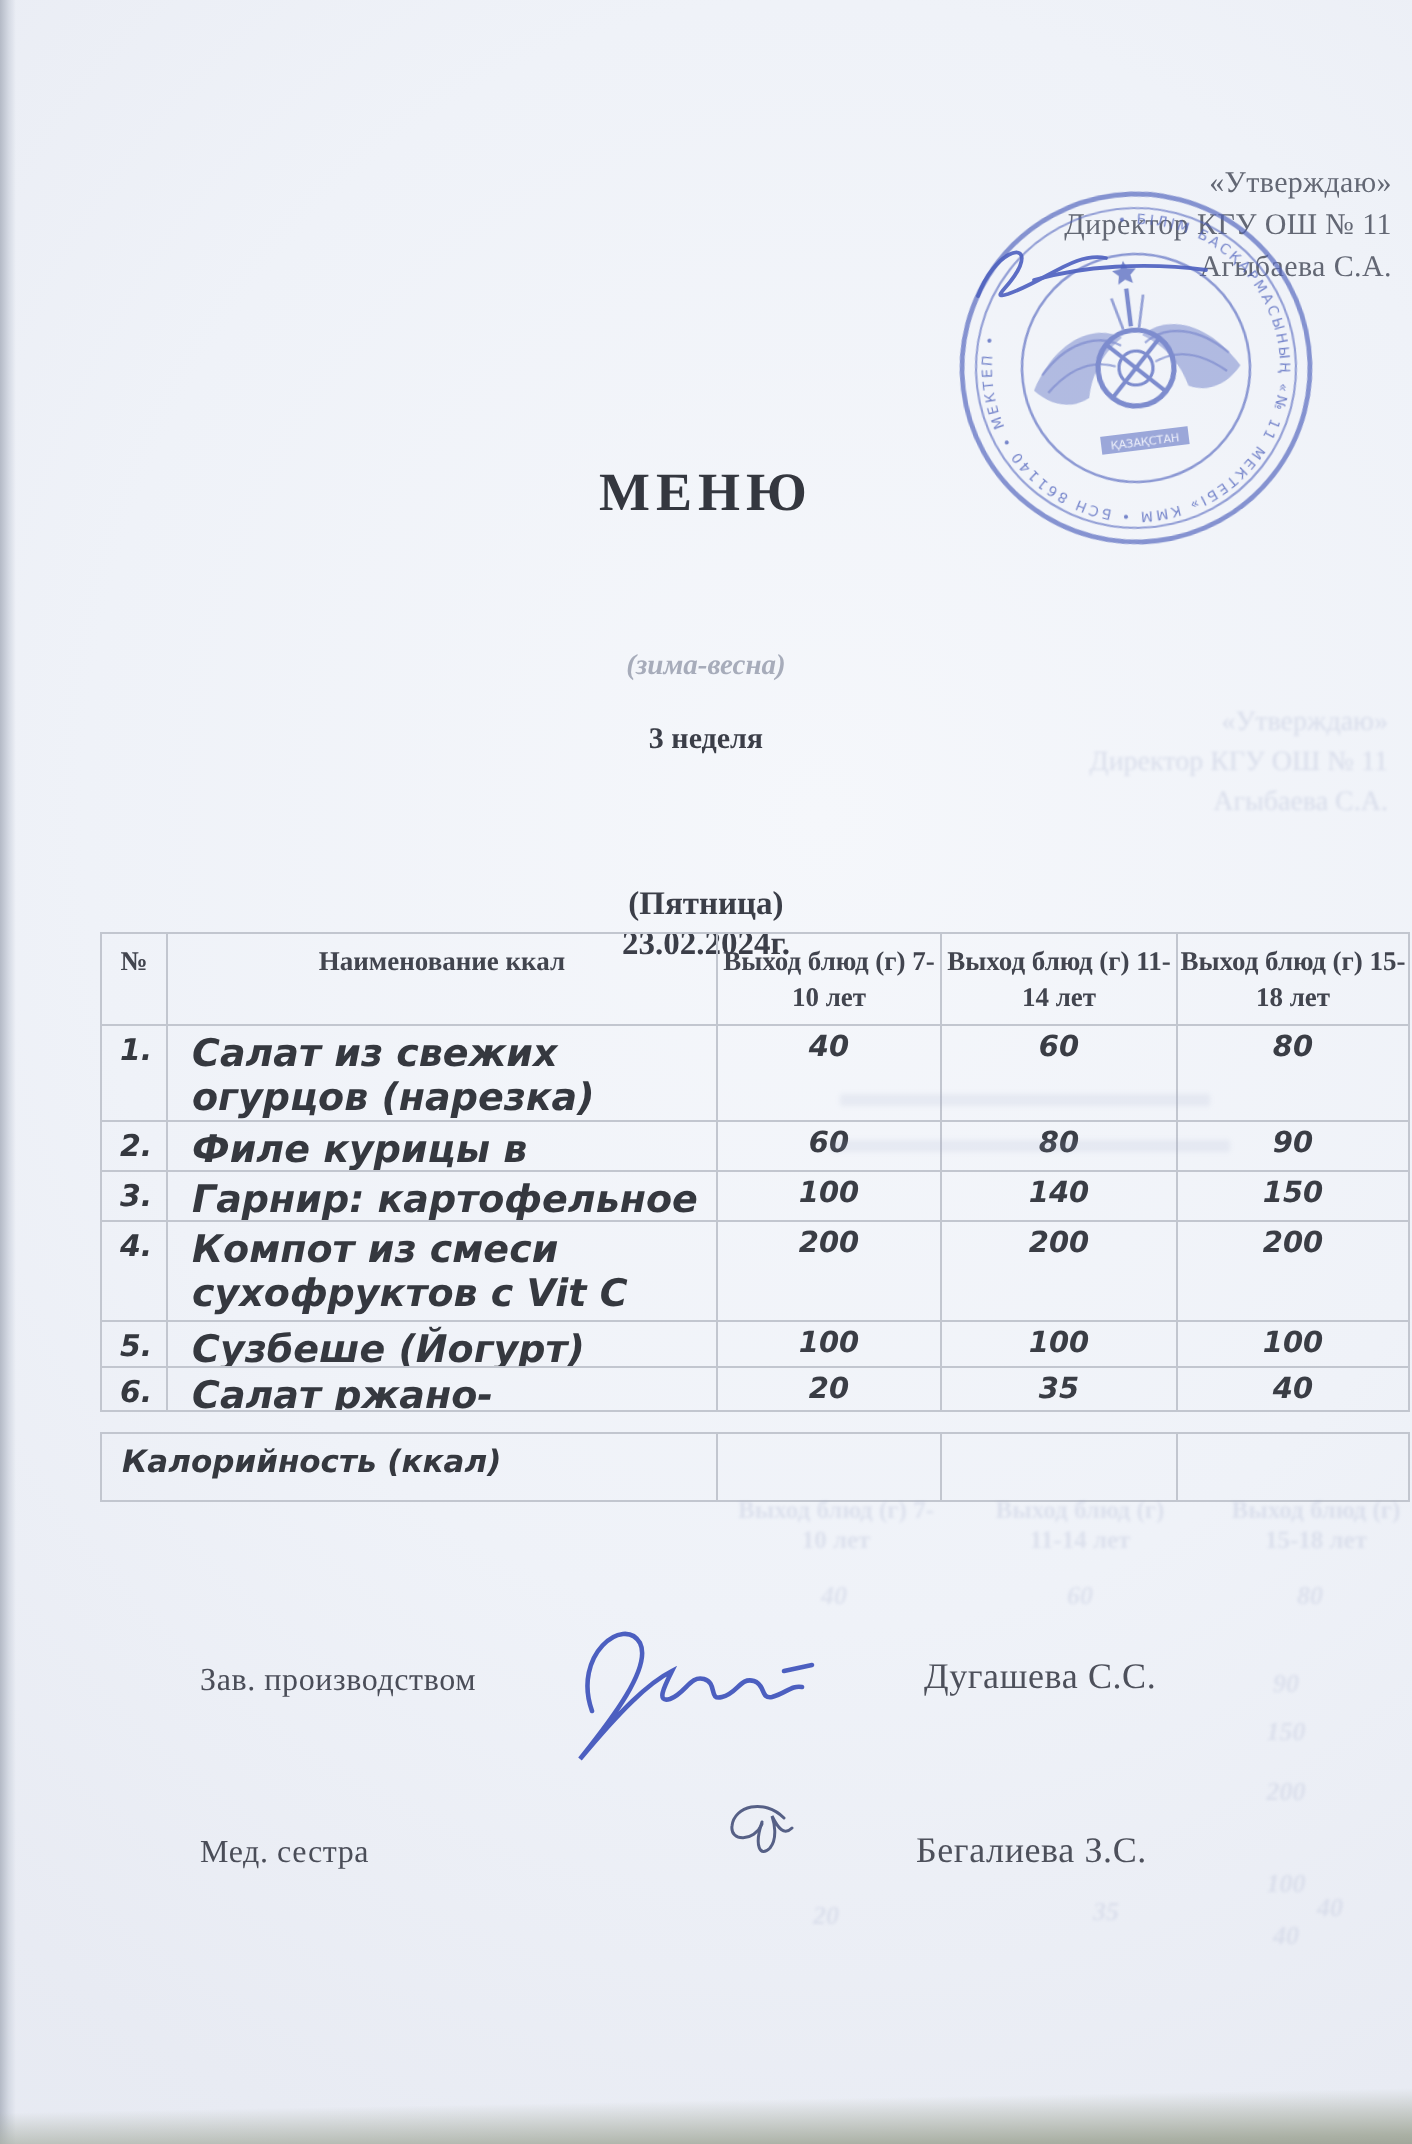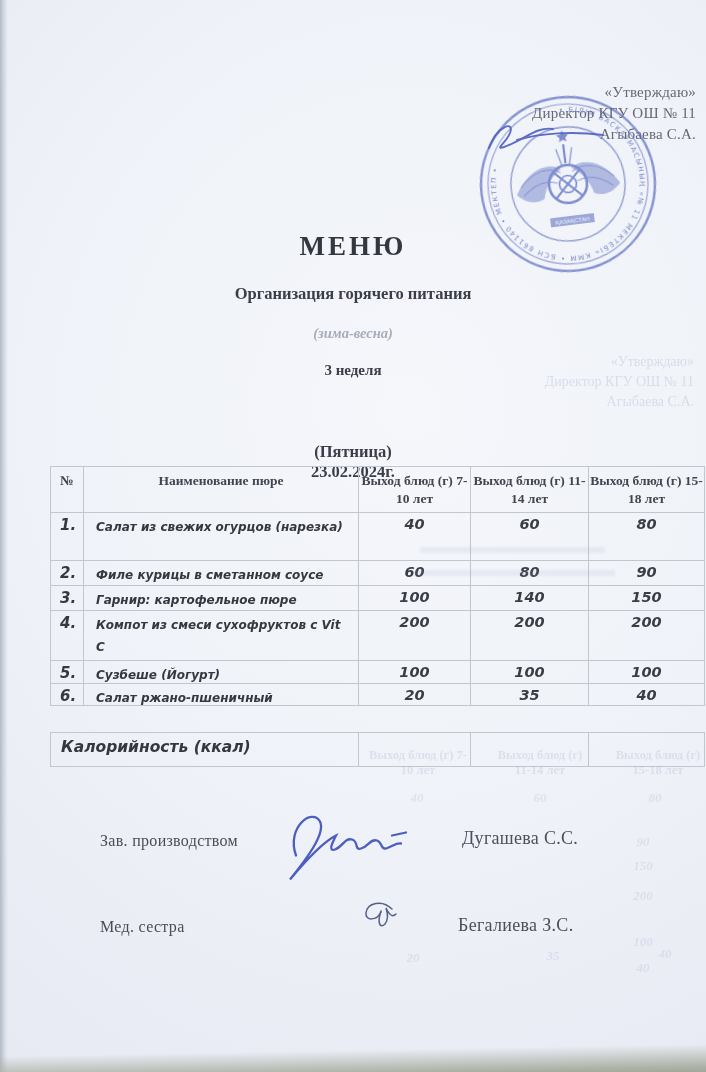--- a/index.html
+++ b/index.html
@@ -37,26 +37,26 @@
   
   .menu-table{position:absolute;left:50px;top:466px;width:654px;
     border-top:1px solid #c2c6cf;border-left:1px solid #c2c6cf;}
   .trow{display:grid;grid-template-columns:33px 275px 112px 118px 116px;}
   .trow > div{border-right:1px solid #c2c6cf;border-bottom:1px solid #c2c6cf;
     box-sizing:border-box;overflow:hidden;}
   .th{font-size:13.5px;font-weight:bold;color:#42454f;text-align:center;
     padding-top:5px;line-height:18px;}
   .cell-num{font-size:15px;font-weight:bold;font-style:italic;color:#35383f;
     padding:3px 0 0 9px;font-family:"DejaVu Sans",sans-serif;}
-  .cell-name{font-size:12px;font-weight:bold;font-style:italic;color:#35383f;
+  .cell-name{font-size:19px;font-weight:bold;font-style:italic;color:#35383f;
     padding:3px 6px 0 12px;line-height:22px;font-family:"DejaVu Sans",sans-serif;}
   .cell-val{font-size:14.5px;font-weight:bold;font-style:italic;color:#3a3d45;
     text-align:center;padding-top:3px;font-family:"DejaVu Sans",sans-serif;}
   .footer-row{position:absolute;left:50px;top:716px;width:654px;display:grid;
-    grid-template-columns:308px 112px 118px 116px;border-top:1px solid #c2c6cf;border-left:1px solid #c2c6cf;margin-top:16px;}
+    grid-template-columns:308px 112px 118px 116px;border-top:1px solid #c2c6cf;border-left:1px solid #c2c6cf;}
   .footer-row > div{border-right:1px solid #c2c6cf;border-bottom:1px solid #c2c6cf;
     box-sizing:border-box;height:34px;}
   .footer-label{font-size:15.5px;font-weight:bold;font-style:italic;color:#35383f;
     padding:5px 0 0 10px;font-family:"DejaVu Sans",sans-serif;}
   
   .sig-label{position:absolute;font-size:16px;color:#4a4d58;letter-spacing:.3px;}
   .sig-name{position:absolute;font-size:18px;color:#4d505b;letter-spacing:.3px;}
   .sig-big{position:absolute;left:262px;top:795px;width:150px;height:95px;}
   .sig-small{position:absolute;left:354px;top:896px;width:50px;height:44px;}
 </style>
@@ -102,39 +102,38 @@
       <circle cx="92" cy="92" r="19" fill="none" stroke-width="2.6"></circle>
       <circle cx="92" cy="92" r="8.5" fill="none" stroke-width="1.6"></circle>
       <path d="M79,79 L105,105 M105,79 L79,105" fill="none" stroke-width="2"></path>
       <path d="M70,124 h44 v9 h-44 z" stroke="none" opacity=".75"></path>
     </g>
     <text x="92" y="131" font-size="5.6" fill="#eef0fa" text-anchor="middle" style="font-family:'DejaVu Sans',sans-serif">ҚАЗАҚСТАН</text>
   </svg>
 
   <div class="center-text t-menu">МЕНЮ</div>
   <div class="center-text t-org">
-    <div>Организация горячего питания</div>
   </div>
   <div class="center-text t-season">(зима-весна)</div>
   <div class="center-text t-week">3 неделя</div>
   <div class="center-text t-day">
     <div>(Пятница)</div>
     <div>23.02.2024г.</div>
   </div>
 
   <div class="ghost ghost-approval">
     <div>«Утверждаю»</div>
     <div>Директор КГУ ОШ № 11</div>
     <div>Агыбаева С.А.</div>
   </div>
 
   <div class="menu-table">
     <div class="trow" style="height:46px">
       <div class="th">№</div>
-      <div class="th">Наименование пюре</div>
+      <div class="th">Наименование ккал</div>
       <div class="th">Выход блюд (г) 7-10 лет</div>
       <div class="th">Выход блюд (г) 11-14 лет</div>
       <div class="th">Выход блюд (г) 15-18 лет</div>
     </div>
     <div class="trow" style="height:48px">
       <div class="cell-num">1.</div>
       <div class="cell-name">Салат из свежих огурцов (нарезка)</div>
       <div class="cell-val">40</div>
       <div class="cell-val">60</div>
       <div class="cell-val">80</div>

